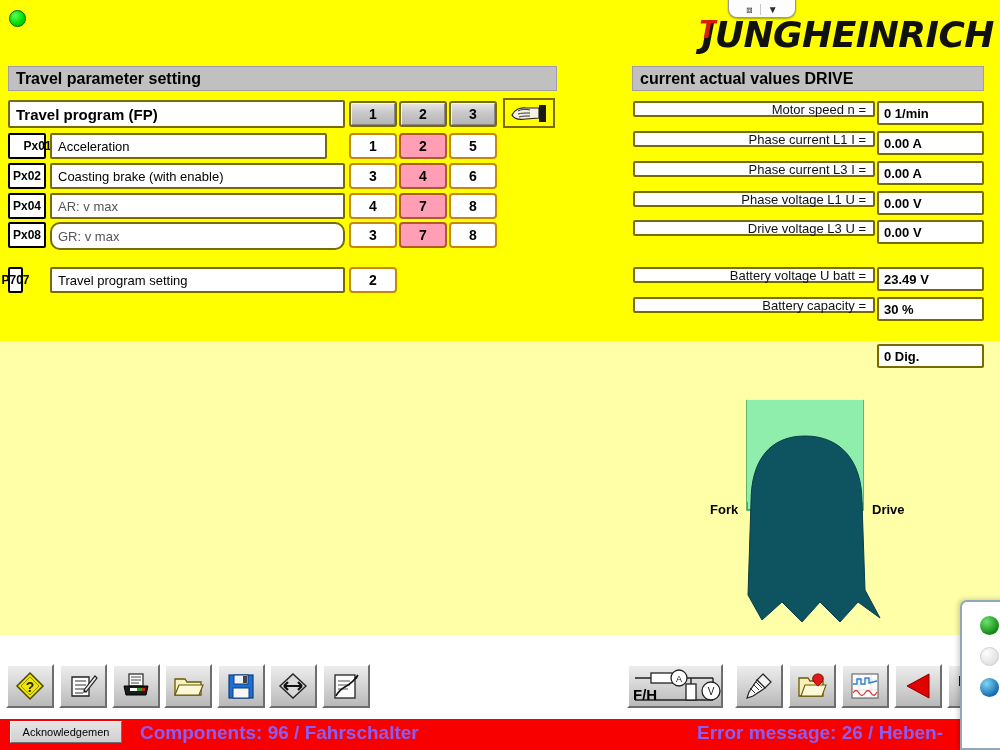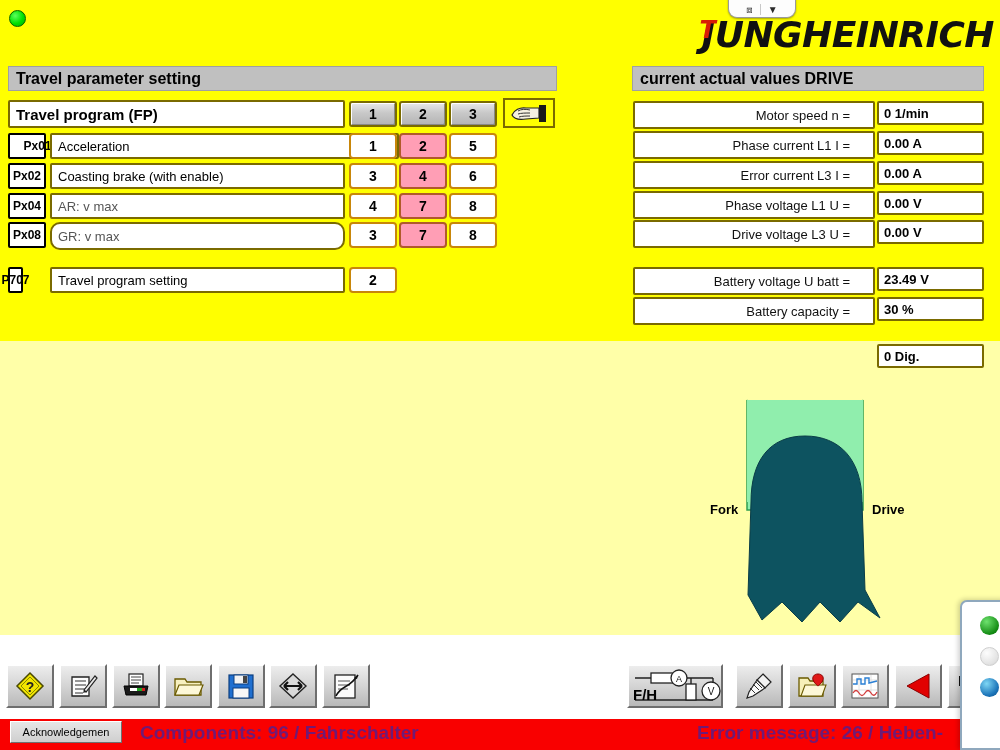--- a/index.html
+++ b/index.html
@@ -95,23 +95,23 @@
 
   
   .handbtn{
     position:absolute;left:503px;top:98px;width:52px;height:30px;
     background:#ffff00;border:2px solid #7a6a00;box-sizing:border-box;
     display:flex;align-items:center;justify-content:center;overflow:hidden;
   }
 
   
   .ro-label{
-    position:absolute;left:633px;width:242px;height:28px;
+    position:absolute;left:633px;width:242px;height:16px;
     background:#ffffff;border:2px solid #7a6a00;box-sizing:border-box;
-    display:flex;align-items:center;justify-content:flex-end;padding-right:23px;
+    display:flex;align-items:center;justify-content:flex-end;padding-right:7px;
     font-size:13px;color:#111;border-radius:2px;
   }
   .ro-value{
     position:absolute;left:877px;width:107px;height:24px;
     background:#ffffff;border:2px solid #7a6a00;box-sizing:border-box;
     display:flex;align-items:center;padding-left:5px;
     font-size:13px;font-weight:bold;color:#000;border-radius:2px;
   }
 
   
@@ -147,21 +147,21 @@
   }
   .ack-btn{
     position:absolute;left:10px;top:721px;width:112px;height:22px;
     background:linear-gradient(#e6e6e6,#cfcfcf);
     border-top:1px solid #ffffff;border-left:1px solid #ffffff;
     border-right:1px solid #707070;border-bottom:1px solid #707070;
     box-sizing:border-box;display:flex;align-items:center;justify-content:center;
     font-size:11px;color:#000;overflow:hidden;white-space:nowrap;z-index:30;
   }
   .st-text{
-    position:absolute;top:722px;font-size:19px;font-weight:bold;color:#701a75;
+    position:absolute;top:722px;font-size:19px;font-weight:bold;color:#8b5cf6;
     white-space:nowrap;
   }
   #st-left{left:140px;}
   #st-right{left:697px;}
 
   
   .popup{
     position:absolute;left:960px;top:600px;width:58px;height:150px;
     background:#ffffff;border:2px solid #8fa8bd;border-radius:7px 0 0 0;
     box-sizing:border-box;padding-top:14px;
@@ -214,21 +214,21 @@
       <rect x="0" y="0" width="46" height="24" fill="#ffff00"></rect>
       <path d="M6 14 C8 9, 14 6, 20 7 L33 7 L33 17 L20 18 C14 19, 8 18, 6 14 Z" fill="#f5f0e0" stroke="#222" stroke-width="1.2"></path>
       <path d="M12 10 C15 8, 20 8, 24 9" fill="none" stroke="#333" stroke-width="1"></path>
       <path d="M12 13 C15 12, 20 12, 24 12" fill="none" stroke="#333" stroke-width="1"></path>
       <path d="M13 16 C16 15, 20 15, 24 15" fill="none" stroke="#333" stroke-width="1"></path>
       <rect x="33" y="4" width="7" height="17" fill="#1a1a1a"></rect>
     </svg>
   </div>
 
   <div class="tag" style="left:8px;top:133px;width:38px;height:26px;padding-left:21px;">Px01</div>
-  <div class="fld" style="left:50px;top:133px;width:349px;height:26px;">Acceleration</div>
+  <div class="fld" style="left:50px;top:133px;width:277px;height:26px;">Acceleration</div>
   <div class="cell" style="left:349px;top:133px;">1</div>
   <div class="cell hl" style="left:399px;top:133px;">2</div>
   <div class="cell" style="left:449px;top:133px;">5</div>
 
   <div class="tag" style="left:8px;top:163px;width:38px;height:26px;">Px02</div>
   <div class="fld" style="left:50px;top:163px;width:295px;height:26px;">Coasting brake (with enable)</div>
   <div class="cell" style="left:349px;top:163px;">3</div>
   <div class="cell hl" style="left:399px;top:163px;">4</div>
   <div class="cell" style="left:449px;top:163px;">6</div>
 
@@ -247,21 +247,21 @@
   <div class="tag" style="left:8px;top:267px;width:15px;height:26px;">P707</div>
   <div class="fld" style="left:50px;top:267px;width:295px;height:26px;">Travel program setting</div>
   <div class="cell" style="left:349px;top:267px;">2</div>
 
   <div class="ro-label" style="top:101px;">Motor speed  n =</div>
   <div class="ro-value" style="top:101px;">0 1/min</div>
 
   <div class="ro-label" style="top:131px;">Phase current L1  I =</div>
   <div class="ro-value" style="top:131px;">0.00 A</div>
 
-  <div class="ro-label" style="top:161px;">Error current L3  I =</div>
+  <div class="ro-label" style="top:161px;">Phase current L3  I =</div>
   <div class="ro-value" style="top:161px;">0.00 A</div>
 
   <div class="ro-label" style="top:191px;">Phase voltage L1   U =</div>
   <div class="ro-value" style="top:191px;">0.00 V</div>
 
   <div class="ro-label" style="top:220px;">Drive voltage L3   U =</div>
   <div class="ro-value" style="top:220px;">0.00 V</div>
 
   <div class="ro-label" style="top:267px;">Battery voltage  U  batt =</div>
   <div class="ro-value" style="top:267px;">23.49 V</div>

